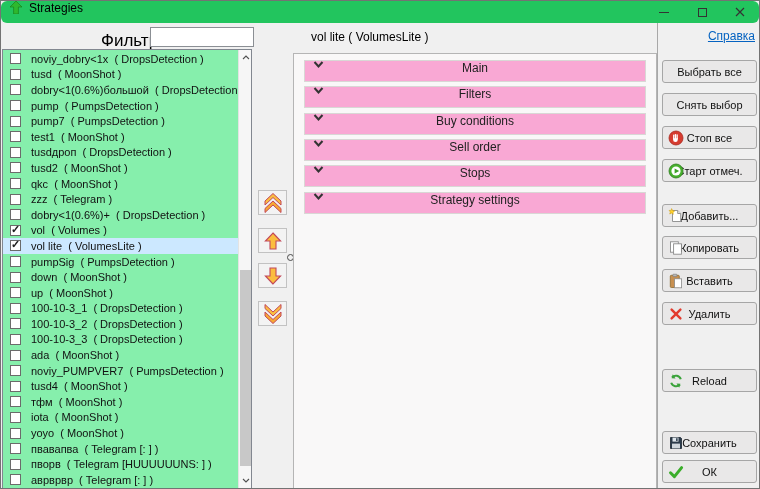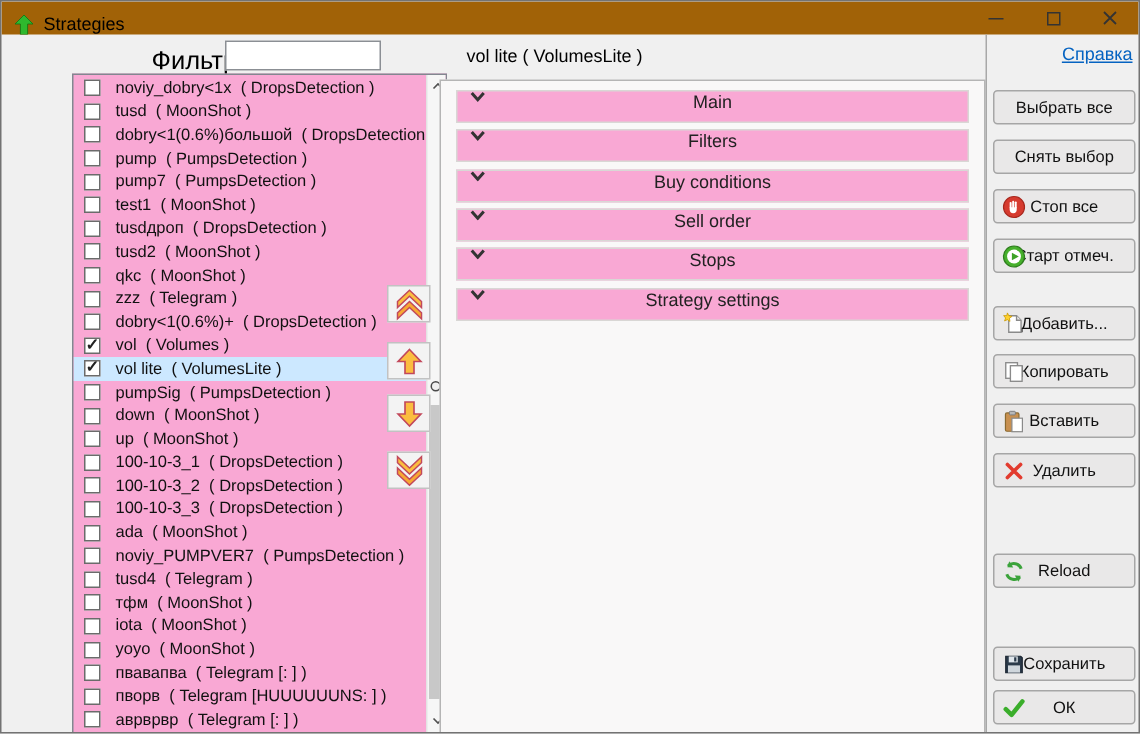--- a/index.html
+++ b/index.html
@@ -3,34 +3,34 @@
 <meta charset="utf-8">
 <style>
   * { box-sizing: border-box; margin: 0; padding: 0; }
   body { font-family: "Liberation Sans", sans-serif; background: #d9d9d9; }
   .window {
     position: relative; width: 760px; height: 489px;
     background: #f0f0f0; border: 1px solid #737373; overflow: hidden;
     font-family: "Liberation Sans", sans-serif;
   }
   
-  .titlebar { position: absolute; left: 0; top: 0; right: 0; height: 22px; background: #a16207; display: flex; align-items: flex-end; }
+  .titlebar { position: absolute; left: 0; top: 0; right: 0; height: 22px; background: #22c55e; display: flex; align-items: flex-start; border-radius: 6px; }
   .app-icon { margin-left: 9px; width: 12px; height: 13px; flex: 0 0 auto; }
   .title-text { margin-left: 7px; font-size: 12px; color: #000; }
   .win-controls { margin-left: auto; display: flex; height: 100%; }
   .win-btn { width: 38px; height: 22px; display: flex; align-items: center; justify-content: center; cursor: default; }
   .glyph-min { width: 10px; height: 1px; background: #333; }
   .glyph-max { width: 9px; height: 9px; border: 1px solid #333; }
   
   .toolbar-label { position: absolute; left: 100px; top: 30px; width: 44px; text-align: right; font-size: 17px; color: #000; }
   .filter-input { position: absolute; left: 149px; top: 26px; width: 104px; height: 20px; border: 1px solid #8b8f94; background: #fff; font-size: 12px; padding: 0 3px; font-family: "Liberation Sans", sans-serif; }
   .selected-title { position: absolute; left: 310px; top: 29px; font-size: 12px; color: #000; }
   .help-link { position: absolute; right: 4px; top: 28px; font-size: 12px; color: #0563c1; text-decoration: underline; cursor: pointer; }
   
-  .list-box { position: absolute; left: 1px; top: 48px; width: 250px; height: 440px; background: #f9a8d4; border: 1px solid #828790; margin-left: 46px; }
+  .list-box { position: absolute; left: 1px; top: 48px; width: 250px; height: 440px; background: #86efac; border: 1px solid #828790; }
   .rows { position: absolute; left: 0; top: 1px; right: 13px; bottom: 0; overflow: hidden; }
   .row { height: 15.6px; display: flex; align-items: center; cursor: default; }
   .row.selected { background: #cce8ff; }
   .cb { width: 11px; height: 11px; border: 1px solid #6b6b6b; background: #fff; margin-left: 7px; flex: 0 0 auto; position: relative; }
   .cb.checked::after { content: "✓"; position: absolute; left: 0px; top: -3px; font-size: 11px; color: #222; font-weight: bold; }
   .row-label { margin-left: 10px; font-size: 11px; color: #111; white-space: pre; }
   
   .vscroll { position: absolute; right: 0; top: 0; bottom: 0; width: 13px; background: #f6f6f6; border-left: 1px solid #e3e3e3; }
   .scroll-btn { position: absolute; left: 0; width: 13px; height: 15px; display: flex; align-items: center; justify-content: center; }
   .scroll-btn.up { top: 0; } .scroll-btn.down { bottom: 0; }
@@ -160,21 +160,21 @@
         <div class="row">
       <span class="cb"></span>
       <span class="row-label">ada  ( MoonShot )</span>
     </div>
         <div class="row">
       <span class="cb"></span>
       <span class="row-label">noviy_PUMPVER7  ( PumpsDetection )</span>
     </div>
         <div class="row">
       <span class="cb"></span>
-      <span class="row-label">tusd4  ( Telegram )</span>
+      <span class="row-label">tusd4  ( MoonShot )</span>
     </div>
         <div class="row">
       <span class="cb"></span>
       <span class="row-label">тфм  ( MoonShot )</span>
     </div>
         <div class="row">
       <span class="cb"></span>
       <span class="row-label">iota  ( MoonShot )</span>
     </div>
         <div class="row">

